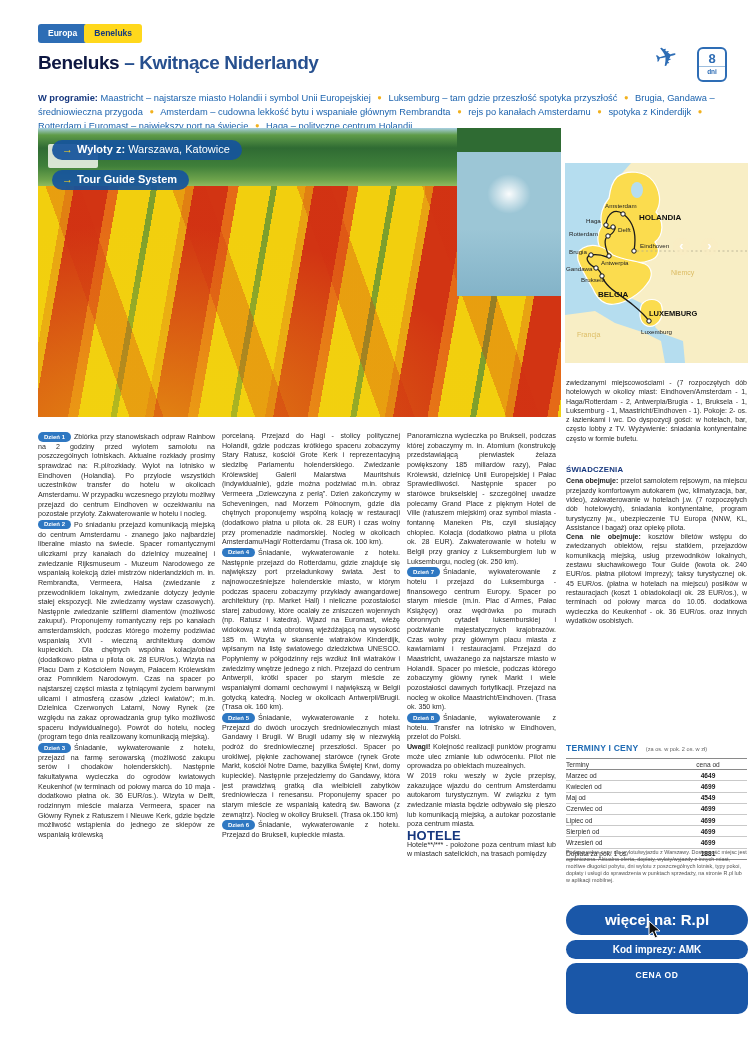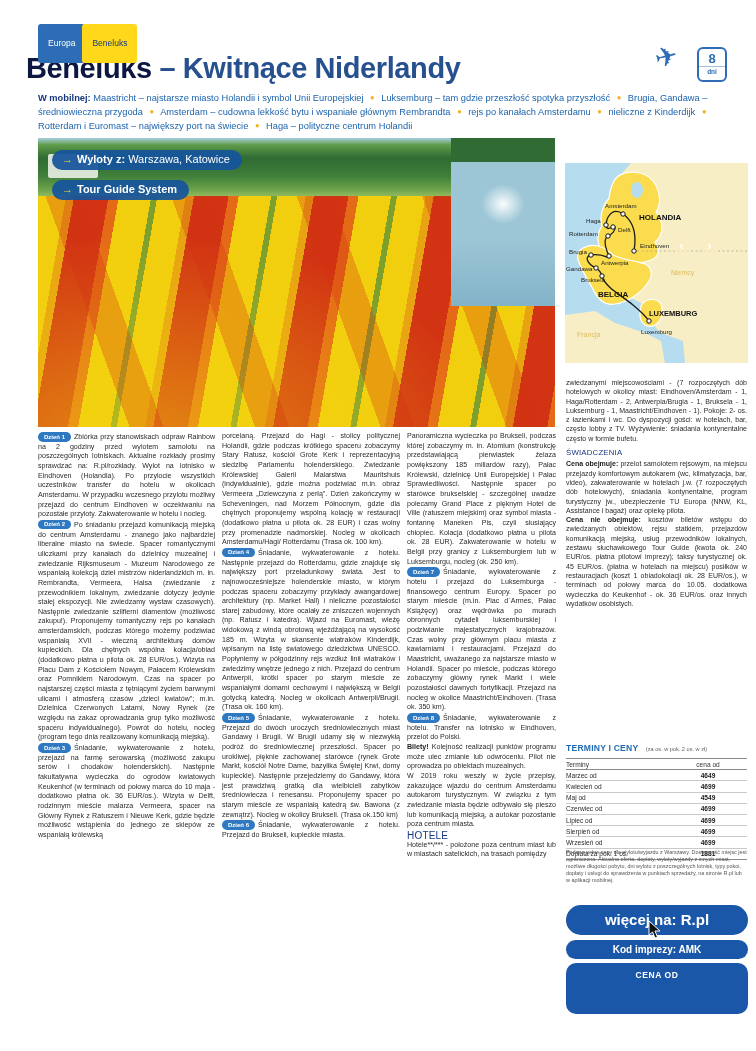--- a/index.html
+++ b/index.html
@@ -1,37 +1,37 @@
 <!DOCTYPE html>
 <html><head>
 <meta charset="utf-8">
 <style>
   html,body{margin:0;padding:0;background:#fff;}
   .page{position:relative;width:756px;height:1051px;background:#fff;overflow:hidden;
         font-family:"Liberation Sans",sans-serif;color:#2b2b2b;}
   
   .tabs{position:absolute;left:38px;top:24px;display:flex;}
-  .tab{font-size:8.5px;font-weight:normal;padding:15px 10px;border-radius:3px;line-height:1;}
+  .tab{font-size:8.5px;font-weight:bold;padding:5px 10px;border-radius:3px;line-height:1;}
   .tab-region{background:#2d6db5;color:#fff;z-index:1;}
   .tab-country{background:#ffd81c;color:#14387f;margin-left:-3px;z-index:2;}
-  .title{position:absolute;left:26px;top:52px;font-size:29px;letter-spacing:-0.4px;}
+  .title{position:absolute;left:38px;top:52px;font-size:19px;letter-spacing:-0.4px;}
   .title b{color:#0d1742;font-weight:800;}
   .title .sub{color:#27508f;font-weight:600;}
   .plane{position:absolute;left:655px;top:44px;font-size:27px;color:#2e6db5;
          transform:rotate(-14deg);line-height:1;}
   .days-badge{position:absolute;left:697px;top:47px;width:26px;height:31px;border:2px solid #2e6db5;
          border-radius:6px;text-align:center;color:#2e6db5;background:#fff;}
   .days-badge .n{display:block;font-size:13px;font-weight:bold;line-height:15px;margin-top:2px;border-bottom:1px solid #9dbede;}
   .days-badge .u{display:block;font-size:6.5px;font-weight:bold;line-height:9px;}
   .program{position:absolute;left:38px;top:91px;width:709px;font-size:9.3px;line-height:13px;
          color:#1c63ae;text-align:left;}
   .program b{color:#16377e;}
   .bullet{color:#f2b11d;font-size:7.5px;margin:0 4px;vertical-align:1px;}
   
-  .photo{position:absolute;left:38px;top:138px;width:517px;height:289px;overflow:hidden;background:#7aa94f;}
+  .photo{position:absolute;left:38px;top:128px;width:517px;height:289px;overflow:hidden;background:#7aa94f;padding-left:6px;}
   .ph-trees{position:absolute;top:0;left:0;right:0;height:58px;
       background:linear-gradient(180deg,#a8cfe2 0,#5f9c49 7px,#2f6b33 20px,#3f7f3a 38px,#6fa44c 52px,#8fba5e 58px);}
   .ph-building{position:absolute;left:10px;top:16px;width:50px;height:24px;background:rgba(244,247,238,.85);border-radius:2px;}
   .ph-field{position:absolute;left:0;top:56px;right:0;bottom:0;
       background:repeating-linear-gradient(100deg,#f2cf0e 0 28px,#e8a312 28px 36px,#d23413 36px 70px,#e56a17 70px 80px,#f2cf0e 80px 112px,#7d9f2c 112px 118px);}
   .ph-field::after{content:"";position:absolute;inset:0;
       background:repeating-linear-gradient(70deg,rgba(209,47,18,0) 0 86px,rgba(209,47,18,.30) 86px 118px),
                  radial-gradient(ellipse at 20% 110%,rgba(242,212,17,.55),rgba(242,212,17,0) 60%);}
   .ph-pond{position:absolute;right:0;top:0;width:104px;height:168px;
       background:linear-gradient(180deg,#2f6b33 0 24px,#9cc6d6 24px 60%,#83b3c8 100%);}
@@ -47,25 +47,25 @@
   .map-nav{position:absolute;width:17px;height:17px;border-radius:50%;background:rgba(250,236,195,.70);
       color:#fff;font-size:13px;font-weight:bold;text-align:center;line-height:15px;cursor:pointer;}
   .map-prev{left:673px;top:238px;} .map-next{left:701px;top:238px;}
   
   .col{position:absolute;top:432px;font-size:7.1px;line-height:9.65px;text-align:justify;height:594px;overflow:hidden;}
   .col1{left:38px;width:177px;} .col2{left:222px;width:178px;} .col3{left:407px;width:149px;}
   .col p{margin:0;}
   .day-badge{display:inline-block;background:#2f78c2;color:#fff;font-size:6px;font-weight:bold;
       border-radius:8px;padding:1.5px 6px 2px;line-height:1;margin-right:3px;white-space:nowrap;vertical-align:0.5px;}
   .lead{font-weight:bold;color:#222;}
-  .hotels-heading{font-weight:normal;color:#16377e;font-size:10px;letter-spacing:.2px;margin-top:1px !important;}
+  .hotels-heading{font-weight:bold;color:#16377e;font-size:13px;letter-spacing:.2px;margin-top:1px !important;}
   
   .sidebar{position:absolute;left:566px;top:378px;width:181px;font-size:7px;line-height:9.3px;text-align:justify;}
   .sidebar p{margin:0;}
-  .side-heading{font-weight:normal;color:#16377e;font-size:7.8px;letter-spacing:.2px;margin:5px 0 2px !important;text-align:left;}
+  .side-heading{font-weight:bold;color:#16377e;font-size:7.8px;letter-spacing:.2px;margin:22px 0 2px !important;text-align:left;}
   .terms{position:absolute;left:566px;top:737px;width:181px;}
   .terms-head{font-size:8.6px;font-weight:bold;color:#1f6bb4;letter-spacing:.2px;display:inline;margin-top:20px;}
   .terms-note{font-size:5.6px;color:#666;display:inline;margin-left:3px;}
   .terms-table{width:100%;border-collapse:collapse;margin-top:3px;font-size:6.6px;}
   .terms-table td{padding:1.6px 0;border-bottom:1px solid #c9c9c9;}
   .terms-table tr.hdr td{border-top:1px solid #8a8a8a;border-bottom:1px solid #8a8a8a;color:#333;}
   .terms-table td.val{width:78px;text-align:center;font-weight:bold;color:#1a1a1a;}
   .terms-table tr.last td{border-bottom:1px solid #8a8a8a;}
   .fine-print{position:absolute;left:566px;top:849px;width:181px;font-size:5.4px;line-height:6.9px;color:#555;text-align:left;}
   .btn{position:absolute;left:566px;width:182px;background:#1a57a8;color:#fff;text-align:center;}
@@ -91,32 +91,32 @@
     <b>Beneluks</b>
     <span class="sub">– Kwitnące Niderlandy</span>
   </div>
   <div class="plane">✈</div>
   <div class="days-badge">
     <span class="n">8</span>
     <span class="u">dni</span>
   </div>
 
   <div class="program">
-    <b>W mobilnej:</b>
+    <b>W programie:</b>
     <span>Maastricht – najstarsze miasto Holandii i symbol Unii Europejskiej</span>
     <span class="bullet">●</span>
     <span>Luksemburg – tam gdzie przeszłość spotyka przyszłość</span>
     <span class="bullet">●</span>
     <span>Brugia, Gandawa – średniowieczna przygoda</span>
     <span class="bullet">●</span>
     <span>Amsterdam – cudowna lekkość bytu i wspaniałe głównym Rembrandta</span>
     <span class="bullet">●</span>
     <span>rejs po kanałach Amsterdamu</span>
     <span class="bullet">●</span>
-    <span>nieliczne z Kinderdijk</span>
+    <span>spotyka z Kinderdijk</span>
     <span class="bullet">●</span>
     <span>Rotterdam i Euromast – największy port na świecie</span>
     <span class="bullet">●</span>
     <span>Haga – polityczne centrum Holandii</span>
   </div>
 
   <div class="photo">
     <div class="ph-field"></div>
     <div class="ph-trees"></div>
     <div class="ph-building"></div>
@@ -190,21 +190,21 @@
     <p><span>porcelaną. Przejazd do Hagi - stolicy politycznej Holandii, gdzie podczas krótkiego spaceru zobaczymy Stary Ratusz, kościół Grote Kerk i reprezentacyjną siedzibę Parlamentu holenderskiego. Zwiedzanie Królewskiej Galerii Malarstwa Mauritshuis (indywidualnie), gdzie można podziwiać m.in. obraz Vermeera „Dziewczyna z perłą”. Dzień zakończymy w Scheveningen, nad Morzem Północnym, gdzie dla chętnych proponujemy wspólną kolację w restauracji (dodatkowo płatna u pilota ok. 28 EUR) i czas wolny przy promenadzie nadmorskiej. Nocleg w okolicach Amsterdamu/Hagi/ Rotterdamu (Trasa ok. 100 km).</span></p>
     <p><span class="day-badge">Dzień 4</span><span>Śniadanie, wykwaterowanie z hotelu. Następnie przejazd do Rotterdamu, gdzie znajduje się największy port przeładunkowy świata. Jest to najnowocześniejsze holenderskie miasto, w którym podczas spaceru zobaczymy przykłady awangardowej architektury (np. Market Hall) i nieliczne pozostałości starej zabudowy, które ocalały ze zniszczeń wojennych (np. Ratusz i katedra). Wjazd na Euromast, wieżę widokową z windą obrotową wjeżdżającą na wysokość 185 m. Wizyta w skansenie wiatraków Kinderdijk, wpisanym na listę światowego dziedzictwa UNESCO. Popłyniemy w półgodzinny rejs wzdłuż linii wiatraków i zwiedzimy wnętrze jednego z nich. Przejazd do centrum Antwerpii, krótki spacer po starym mieście ze wspaniałymi domami cechowymi i największą w Belgii gotycką katedrą. Nocleg w okolicach Antwerpii/Brugii. (Trasa ok. 160 km).</span></p>
     <p><span class="day-badge">Dzień 5</span><span>Śniadanie, wykwaterowanie z hotelu. Przejazd do dwóch uroczych średniowiecznych miast Gandawy i Brugii. W Brugii udamy się w niezwykłą podróż do średniowiecznej przeszłości. Spacer po urokliwej, pięknie zachowanej starówce (rynek Grote Markt, kościół Notre Dame, bazylika Świętej Krwi, domy kupieckie). Następnie przejedziemy do Gandawy, która jest prawdziwą gratką dla wielbicieli zabytków średniowiecza i renesansu. Proponujemy spacer po starym mieście ze wspaniałą katedrą św. Bawona (z zewnątrz). Nocleg w okolicy Brukseli. (Trasa ok.150 km)</span></p>
     <p><span class="day-badge">Dzień 6</span><span>Śniadanie, wykwaterowanie z hotelu. Przejazd do Brukseli, kupieckie miasta.</span></p>
   </div>
 
   <div class="col col3">
     <p><span>Panoramiczna wycieczka po Brukseli, podczas której zobaczymy m. in. Atomium (konstrukcję przedstawiającą pierwiastek żelaza powiększony 185 miliardów razy), Pałac Królewski, dzielnicę Unii Europejskiej i Pałac Sprawiedliwości. Następnie spacer po starówce brukselskiej - szczególnej uwadze polecamy Grand Place z pięknym Hotel de Ville (ratuszem miejskim) oraz symbol miasta - fontannę Maneken Pis, czyli siusiający chłopiec. Kolacja (dodatkowo płatna u pilota ok. 28 EUR). Zakwaterowanie w hotelu w Belgii przy granicy z Luksemburgiem lub w Luksemburgu, nocleg (ok. 250 km).</span></p>
     <p><span class="day-badge">Dzień 7</span><span>Śniadanie, wykwaterowanie z hotelu i przejazd do Luksemburga - finansowego centrum Europy. Spacer po starym mieście (m.in. Plac d´Armes, Pałac Książęcy) oraz wędrówka po murach obronnych cytadeli luksemburskiej i podziwianie majestatycznych krajobrazów. Czas wolny przy głównym placu miasta z kawiarniami i restauracjami. Przejazd do Maastricht, uważanego za najstarsze miasto w Holandii. Spacer po mieście, podczas którego zobaczymy główny rynek Markt i wiele pozostałości dawnych fortyfikacji. Przejazd na nocleg w okolice Maastricht/Eindhoven. (Trasa ok. 350 km).</span></p>
     <p><span class="day-badge">Dzień 8</span><span>Śniadanie, wykwaterowanie z hotelu. Transfer na lotnisko w Eindhoven, przelot do Polski.</span></p>
-    <p><span class="lead">Bilety!</span> <span>Kolejność realizacji punktów programu może ulec zmianie lub odwróceniu. Pilot nie oprowadza po obiektach muzealnych.</span></p>
+    <p><span class="lead">Uwagi!</span> <span>Kolejność realizacji punktów programu może ulec zmianie lub odwróceniu. Pilot nie oprowadza po obiektach muzealnych.</span></p>
     <p><span>W 2019 roku weszły w życie przepisy, zakazujące wjazdu do centrum Amsterdamu autokarom turystycznym. W związku z tym zwiedzanie miasta będzie odbywało się pieszo lub komunikacją miejską, a autokar pozostanie poza centrum miasta.</span></p>
     <p class="hotels-heading">HOTELE</p>
     <p><span>Hotele**/*** - położone poza centrum miast lub w miastach satelickich, na trasach pomiędzy</span></p>
   </div>
 
   <div class="sidebar">
     <p>zwiedzanymi miejscowościami - (7 rozpoczętych dób hotelowych w okolicy miast: Eindhoven/Amsterdam - 1, Haga/Rotterdam - 2, Antwerpia/Brugia - 1, Bruksela - 1, Luksemburg - 1, Maastricht/Eindhoven - 1). Pokoje: 2- os. z łazienkami i wc. Do dyspozycji gości: w hotelach, bar, często lobby z TV. Wyżywienie: śniadania kontynentalne często w formie bufetu.</p>
     <p class="side-heading">ŚWIADCZENIA</p>
     <p><span class="lead">Cena obejmuje:</span> <span>przelot samolotem rejsowym, na miejscu przejazdy komfortowym autokarem (wc, klimatyzacja, bar, video), zakwaterowanie w hotelach j.w. (7 rozpoczętych dób hotelowych), śniadania kontynentalne, program turystyczny jw., ubezpieczenie TU Europa (NNW, KL, Assistance i bagaż) oraz opiekę pilota.</span></p>
     <p><span class="lead">Cena nie obejmuje:</span> <span>kosztów biletów wstępu do zwiedzanych obiektów, rejsu statkiem, przejazdów komunikacją miejską, usług przewodników lokalnych, zestawu słuchawkowego Tour Guide (kwota ok. 240 EUR/os. płatna pilotowi imprezy); taksy turystycznej ok. 45 EUR/os. (płatna w hotelach na miejscu) posiłków w restauracjach (koszt 1 obiadokolacji ok. 28 EUR/os.), w terminach od połowy marca do 10.05. dodatkowa wycieczka do Keukenhof - ok. 36 EUR/os. oraz innych wydatków osobistych.</span></p>

